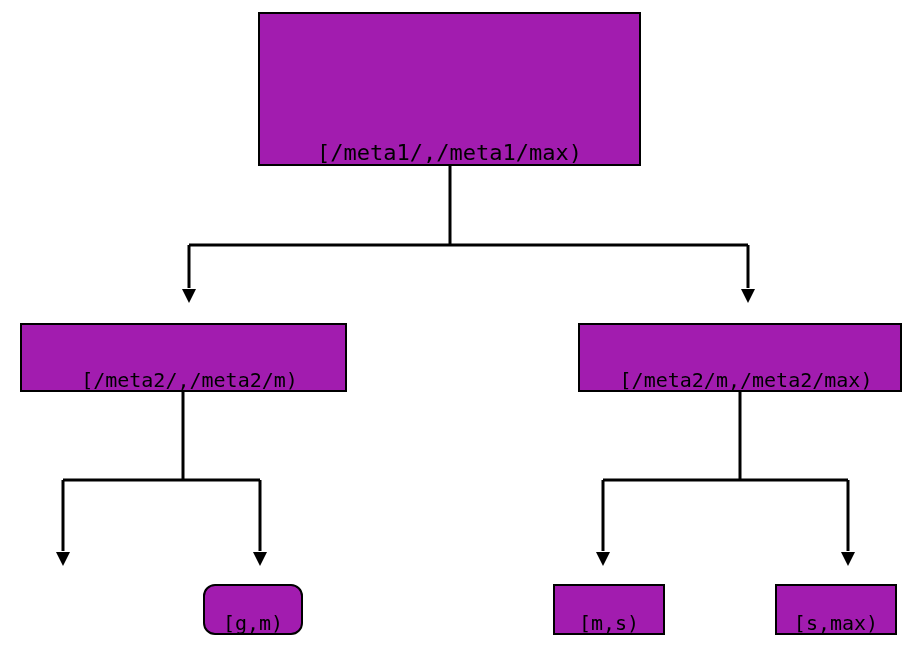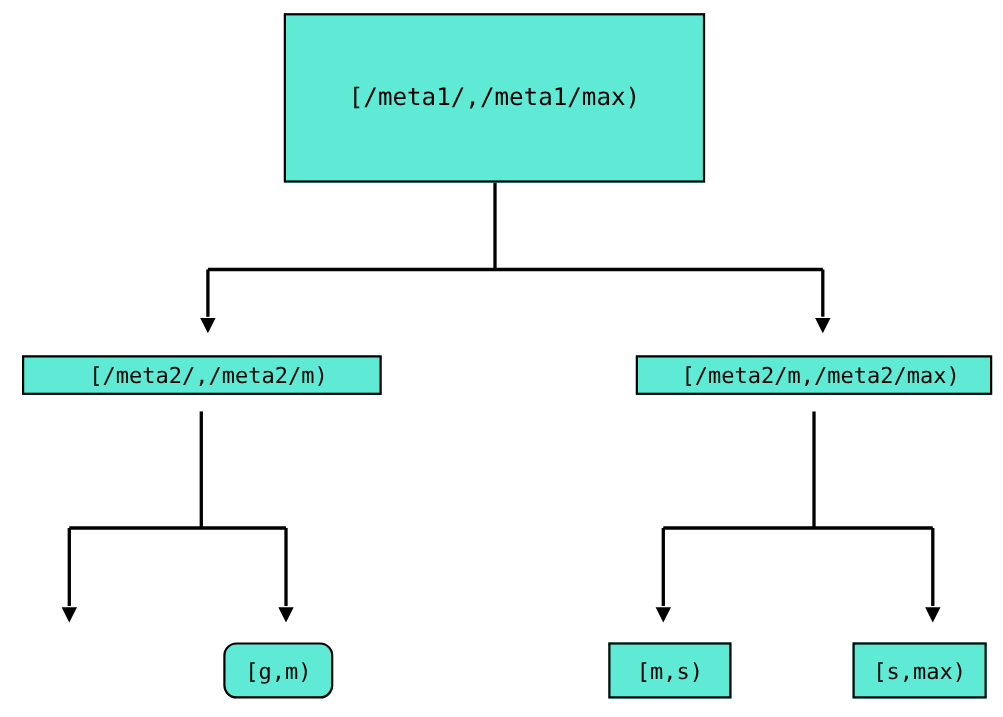--- a/index.html
+++ b/index.html
@@ -23,43 +23,43 @@
     left: 0;
     top: 0;
     width: 912px;
     height: 652px;
     pointer-events: none;
   }
   .node {
     position: absolute;
     box-sizing: border-box;
     border: 2px solid #000000;
-    background: #5eead4;
+    background: #a21caf;
     display: flex;
-    align-items: center;
+    align-items: flex-end;
     justify-content: center;
     color: #000000;
     white-space: pre;
     letter-spacing: 0px;
   }
   .node-label {
     display: block;
     line-height: 1;
   }
   .node-root {
     left: 258px;
     top: 12px;
     width: 383px;
     height: 154px;
   }
   .node-root .node-label { font-size: 22px; }
 
   .node-mid {
     top: 323px;
-    height: 36px;
+    height: 69px;
     padding-left: 12px;
   }
   .node-mid .node-label { font-size: 20px; }
   .node-mid-left {
     left: 20px;
     width: 327px;
   }
   .node-mid-right {
     left: 578px;
     width: 324px;

